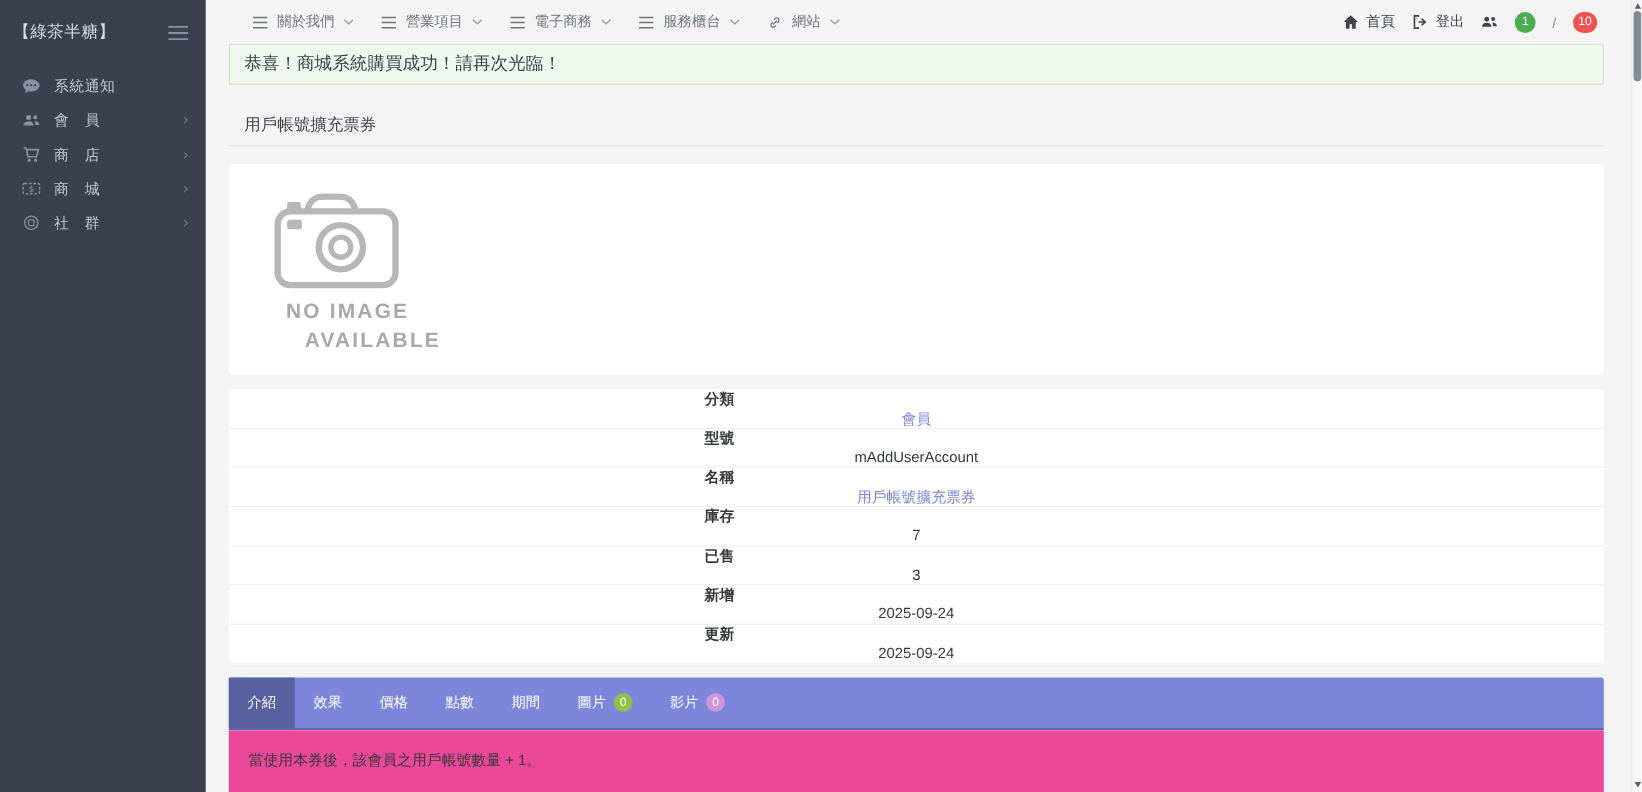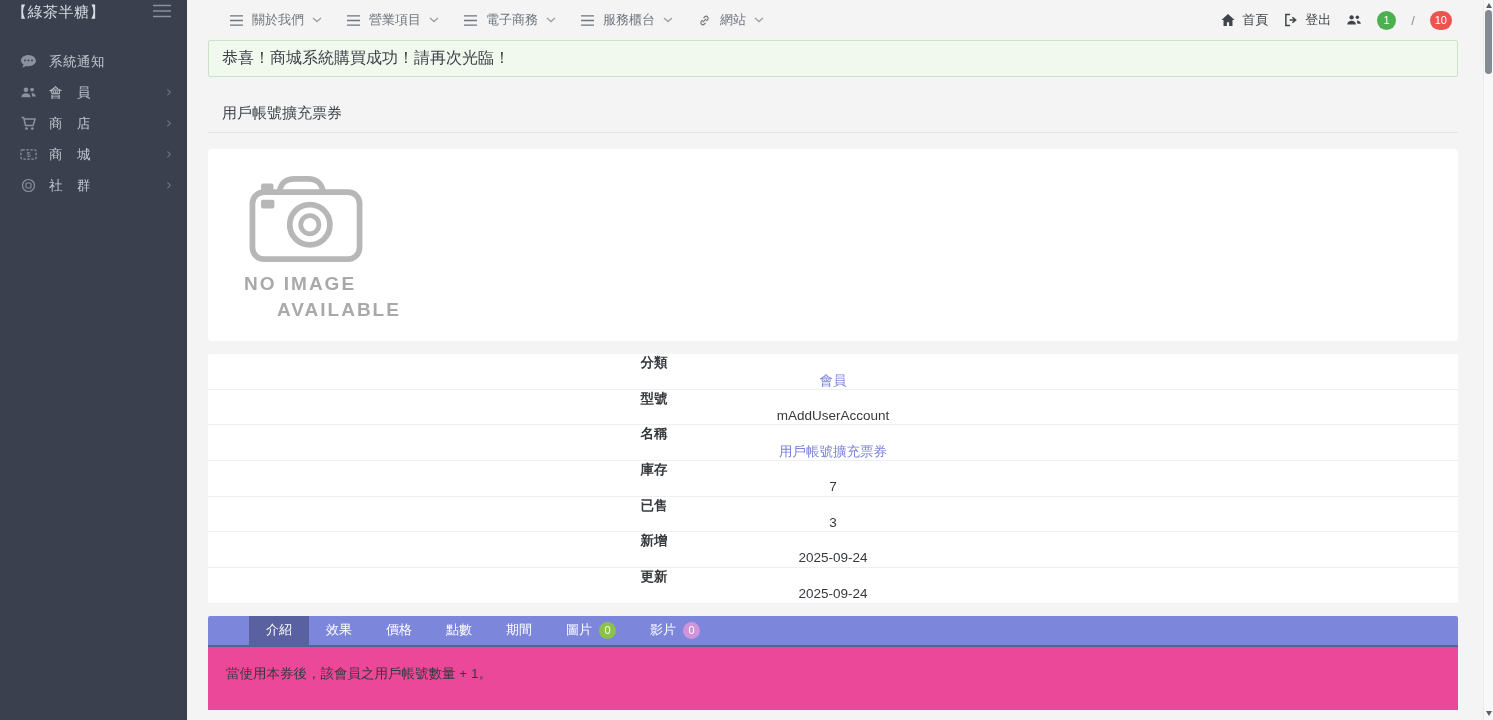--- a/index.html
+++ b/index.html
@@ -5,21 +5,21 @@
   * { box-sizing: border-box; margin: 0; padding: 0; }
   html,body { width:1493px; height:720px; overflow:hidden; }
   body {
     font-family: "Liberation Sans", "DejaVu Sans", sans-serif;
     background:#f4f4f5; color:#36393d; font-size:13.5px;
   }
   .app { position:relative; width:1493px; height:720px; }
 
   
   .sidebar { position:absolute; left:0; top:0; width:187px; height:720px; background:#3a404e; z-index:3; }
-  .brand-row { display:flex; justify-content:space-between; padding:3px 15px 9px 12px; }
+  .brand-row { display:flex; align-items:center; justify-content:space-between; padding:20px 15px 9px 12px; }
   .brand { font-size:15px; color:#d9dde3; letter-spacing:.5px; }
   .bars-lg { display:inline-flex; color:#8a90a0; }
   .bars-lg svg { width:20px; height:16px; }
   .side-menu { margin-top:15px; }
   .side-item { display:flex; align-items:center; height:31px; padding:0 15px 0 18px; color:#c2c7d0; font-size:13.5px; text-decoration:none; cursor:pointer; }
   .side-icon { width:21px; display:inline-flex; justify-content:center; color:#8b91a0; margin-right:10px; flex:none; }
   .side-icon svg { width:17px; height:15px; }
   .side-label { flex:1; letter-spacing:.5px; }
   .side-chevron { color:#707687; font-size:15px; line-height:1; font-family:"DejaVu Sans", sans-serif; }
 
@@ -38,34 +38,34 @@
   .badge-circle { min-width:19px; height:19px; border-radius:10px; color:#fff; font-size:11px; display:flex; align-items:center; justify-content:center; padding:0 5px; }
   .slash { color:#8a8f95; }
 
   
   .content { position:absolute; left:208px; top:40px; width:1250px; z-index:1; }
   .alert { background:#f1f9ef; border:1px solid #cbe2c9; border-radius:2px; padding:7px 13px; font-size:16px; color:#3b3f45; }
   .page-title { margin:27px 0 0 14px; font-size:15px; font-weight:normal; color:#41464c; }
   .title-hr { margin-top:9px; border:none; border-top:1px solid #e3e3e4; height:0; }
 
   .image-card { margin-top:16px; height:192px; background:#fff; border-radius:4px; }
-  .no-image { padding:26px 0 0 36px; width:180px; color:#a9a9a9; }
+  .no-image { padding:26px 0 0 36px; width:180px; color:#a9a9a9;text-align:center; }
   .no-image svg { width:116px; height:88px; display:block; margin-left:4px; }
   .ni-line { font-weight:bold; font-size:19px; letter-spacing:2px; color:#a9a9a9; line-height:1.35; }
   .ni-line.l1 { margin-top:8px; }
   .ni-line.l2 { margin-left:33px; }
 
   .detail-table { margin-top:13px; background:#fff; border-radius:2px; overflow:hidden; }
   .d-row { display:flex; align-items:center; height:35.7px; border-bottom:1px solid #efefef;flex-direction:column; }
   .d-row:last-child { border-bottom:1px solid #efefef; }
   .d-label { width:423px; padding-left:19px; font-weight:bold; color:#36393d; flex:none; }
   .d-value { color:#36393d; }
   .d-value.link { color:#7b82d8; cursor:pointer; }
 
-  .tabbar { margin-top:12px; height:31px; background:#7c87dc; border-bottom:2px solid #585f9f; display:flex; border-radius:2px 2px 0 0;padding-left:41px; }
+  .tabbar { margin-top:12px; height:48px; background:#7c87dc; border-bottom:2px solid #585f9f; display:flex; border-radius:2px 2px 0 0; }
   .tab { display:flex; align-items:center; justify-content:center; gap:7px; padding:0 17px; color:#fff; font-size:13px; cursor:pointer; }
   .tab.active { background:#5a61a0; }
   .tab-badge { width:17px; height:17px; border-radius:50%; color:#fff; font-size:11px; display:flex; align-items:center; justify-content:center; }
   .tab-content { background:#ec4899; padding:18px 18px 27px 18px; font-size:13.5px; color:#36393d; }
 
   .partial-box { margin:12px 0 0 112px; width:150px; height:24px; background:#fff; border:1px solid #c9c9c9; border-radius:2px; }
 
   
   .scrollbar { position:absolute; right:0; top:0; width:10px; height:720px; background:#f8f8f9; border-left:1px solid #ebebeb; z-index:5; }
   .sb-arrow { position:absolute; left:0; width:10px; height:10px; display:flex; align-items:center; justify-content:center; }

